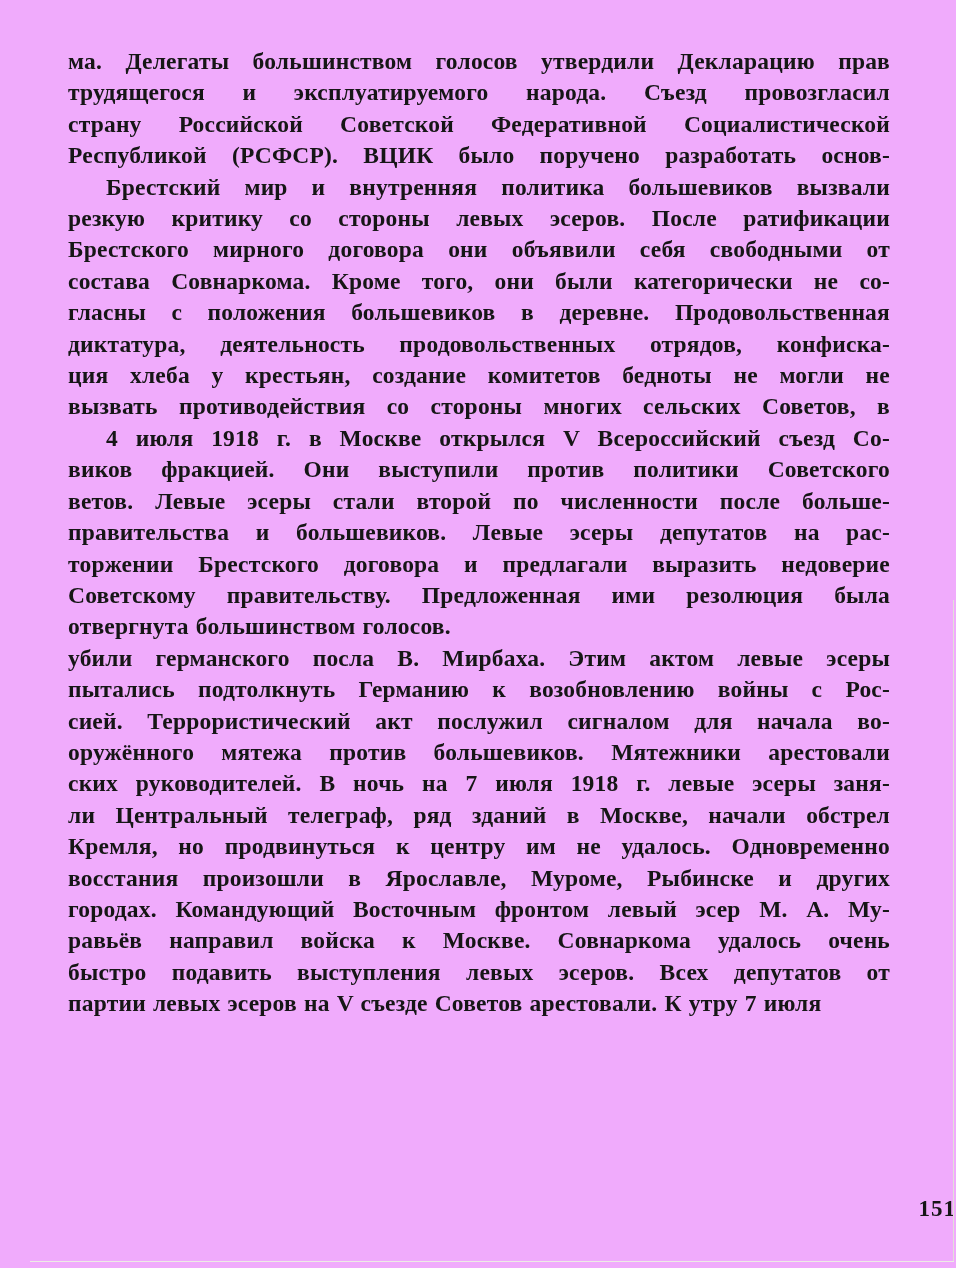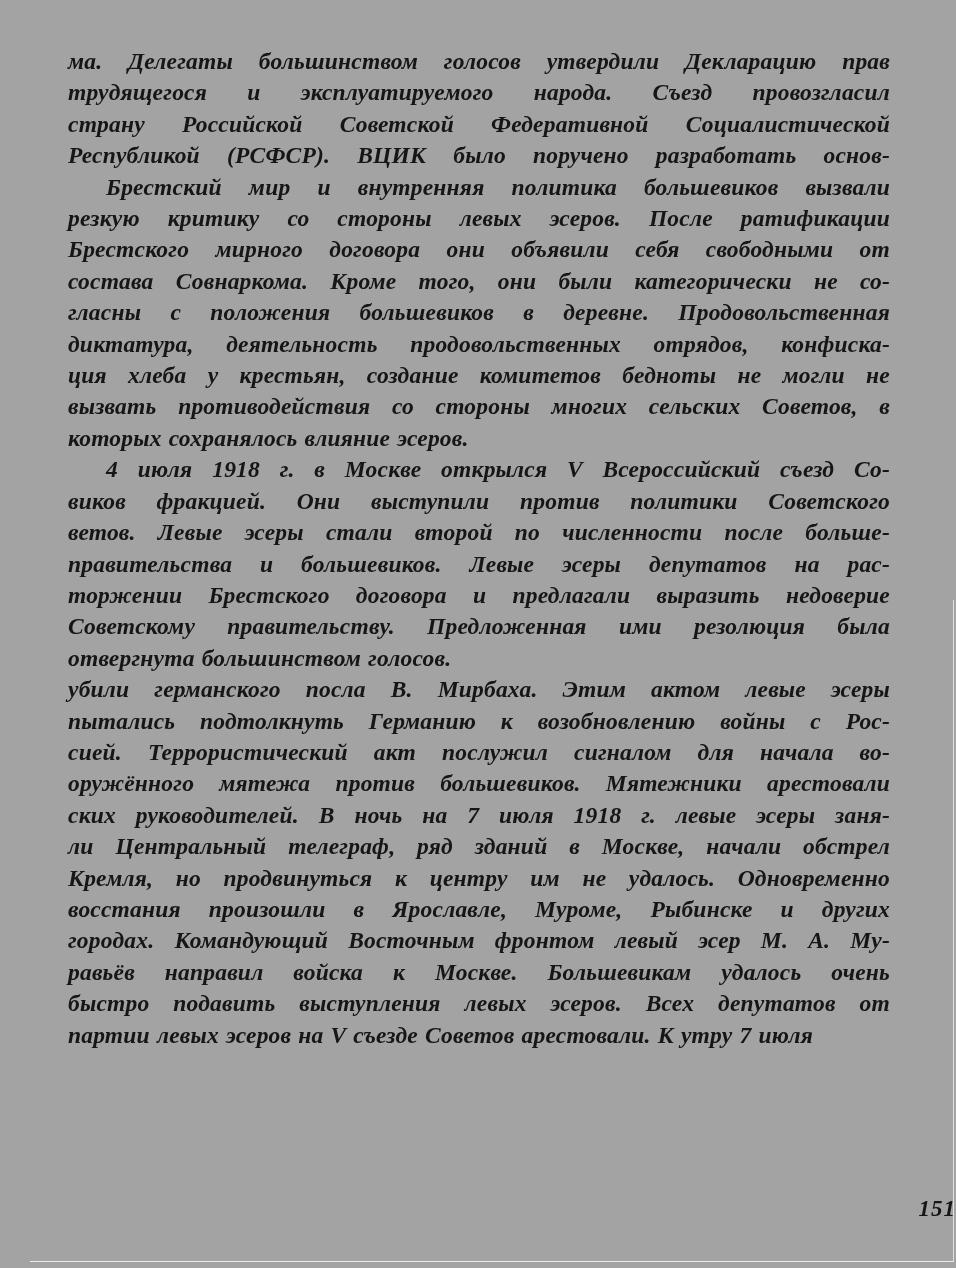--- a/index.html
+++ b/index.html
@@ -10,22 +10,21 @@
   body {
     width: 956px;
     height: 1268px;
     position: relative;
     overflow: hidden;
     font-family: "Liberation Serif", serif;
   }
   .page {
     position: absolute;
     inset: 0;
-    background: #a3a3a3;
-    font-style: italic;
+    background: #f0abfc;
   }
   .text-block {
     position: absolute;
     left: 68px;
     right: 66px;
     top: 46px;
   }
   .paragraph {
     margin: 0;
     padding: 0;
@@ -87,42 +86,41 @@
       </div>
       <div class="paragraph">
         <div class="line indent">Брестский мир и внутренняя политика большевиков вызвали</div>
         <div class="line">резкую критику со стороны левых эсеров. После ратификации</div>
         <div class="line">Брестского мирного договора они объявили себя свободными от</div>
         <div class="line">состава Совнаркома. Кроме того, они были категорически не со-</div>
         <div class="line">гласны с положения большевиков в деревне. Продовольственная</div>
         <div class="line">диктатура, деятельность продовольственных отрядов, конфиска-</div>
         <div class="line">ция хлеба у крестьян, создание комитетов бедноты не могли не</div>
         <div class="line">вызвать противодействия со стороны многих сельских Советов, в</div>
-        <div class="line last">которых сохранялось влияние эсеров.</div>
       </div>
       <div class="paragraph">
         <div class="line indent">4 июля 1918 г. в Москве открылся V Всероссийский съезд Со-</div>
         <div class="line">виков фракцией. Они выступили против политики Советского</div>
         <div class="line">ветов. Левые эсеры стали второй по численности после больше-</div>
         <div class="line">правительства и большевиков. Левые эсеры депутатов на рас-</div>
         <div class="line">торжении Брестского договора и предлагали выразить недоверие</div>
         <div class="line">Советскому правительству. Предложенная ими резолюция была</div>
         <div class="line last">отвергнута большинством голосов.</div>
       </div>
       <div class="paragraph">
         <div class="line">убили германского посла В. Мирбаха. Этим актом левые эсеры</div>
         <div class="line">пытались подтолкнуть Германию к возобновлению войны с Рос-</div>
         <div class="line">сией. Террористический акт послужил сигналом для начала во-</div>
         <div class="line">оружённого мятежа против большевиков. Мятежники арестовали</div>
         <div class="line">ских руководителей. В ночь на 7 июля 1918 г. левые эсеры заня-</div>
         <div class="line">ли Центральный телеграф, ряд зданий в Москве, начали обстрел</div>
         <div class="line">Кремля, но продвинуться к центру им не удалось. Одновременно</div>
         <div class="line">восстания произошли в Ярославле, Муроме, Рыбинске и других</div>
         <div class="line">городах. Командующий Восточным фронтом левый эсер М. А. Му-</div>
-        <div class="line">равьёв направил войска к Москве. Большевикам удалось очень</div>
+        <div class="line">равьёв направил войска к Москве. Совнаркома удалось очень</div>
         <div class="line">быстро подавить выступления левых эсеров. Всех депутатов от</div>
         <div class="line last">партии левых эсеров на V съезде Советов арестовали. К утру 7 июля</div>
       </div>
     </div>
   <div class="page-number">151</div>
   <div class="scan-edge-right"></div>
   <div class="scan-edge-bottom"></div>
 </div>
 
 </body></html>

